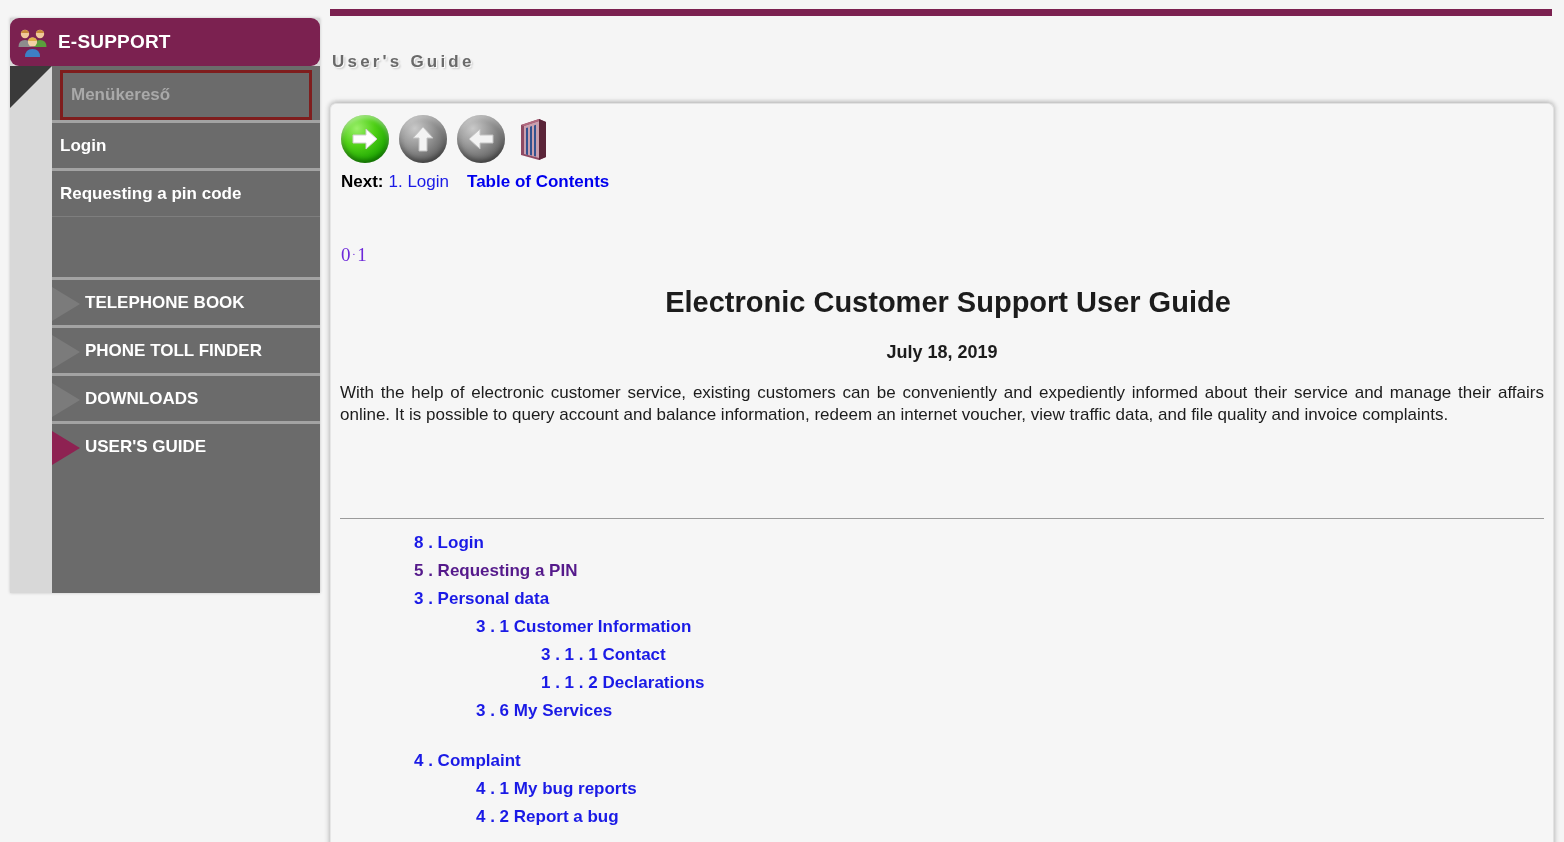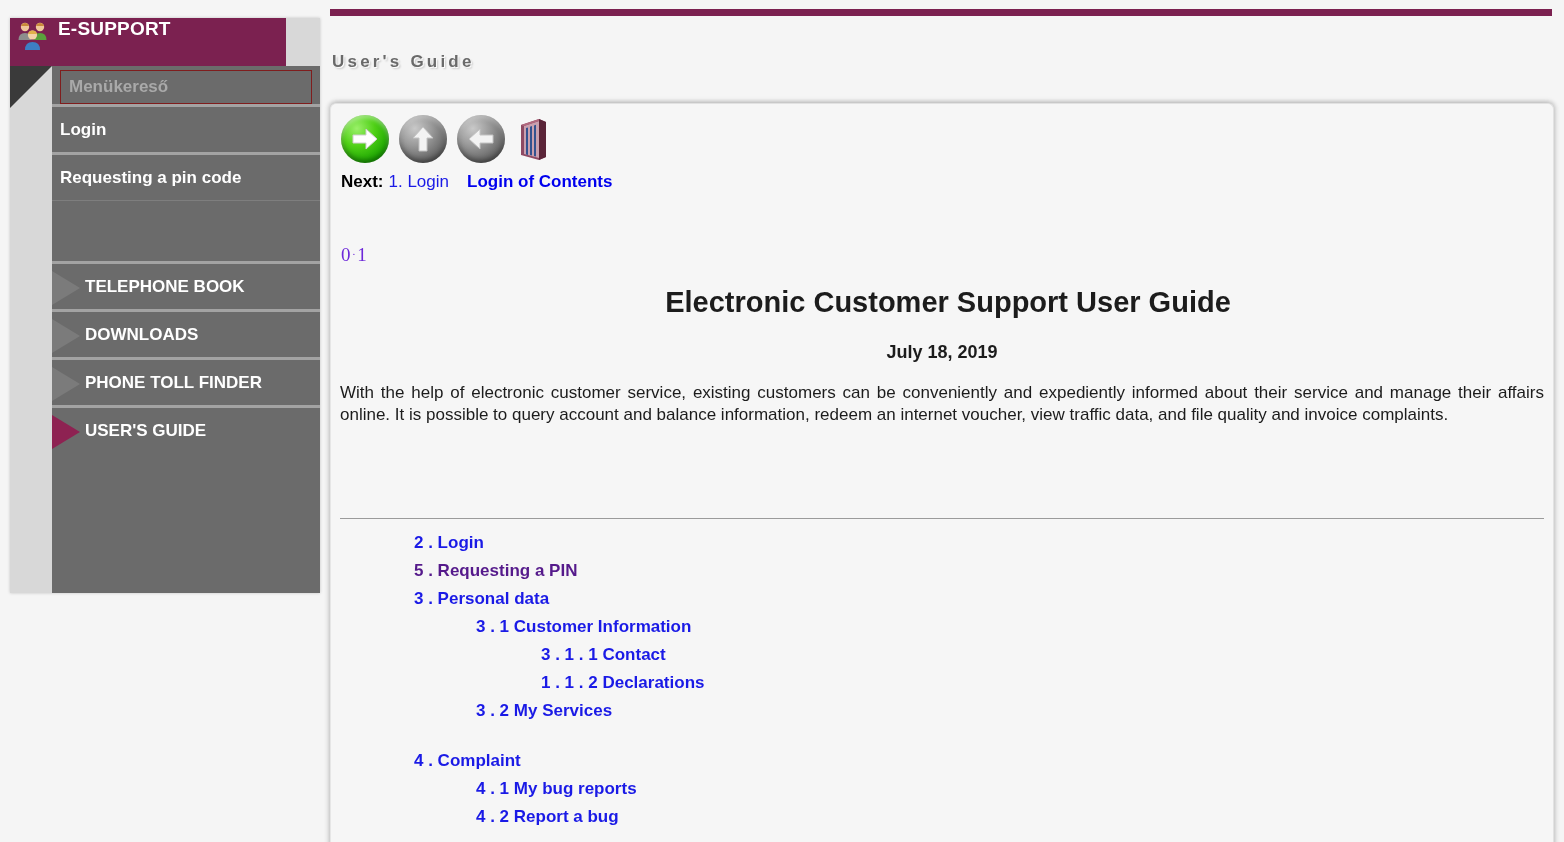--- a/index.html
+++ b/index.html
@@ -22,25 +22,26 @@
     top: 18px;
     width: 310px;
     height: 575px;
     background: #d8d8d8;
     box-shadow: 0 0 3px rgba(0,0,0,0.20);
   }
   #sidebar-header {
     position: absolute;
     left: 0;
     top: 0;
-    width: 276px;
+    width: 310px;
     height: 48px;
     background: #7b2150;
     display: flex;
-    align-items: flex-start;
+    align-items: center;
+    border-radius: 9px;
   }
   #logo-icon {
     width: 34px;
     height: 34px;
     margin-left: 6px;
     margin-right: 8px;
     flex: 0 0 auto;
     position: relative;
   }
   #brand-title {
@@ -63,24 +64,24 @@
     left: 42px;
     top: 48px;
     width: 268px;
     height: 527px;
     background: #6b6b6b;
   }
   #menu-search {
     display: block;
     box-sizing: border-box;
     width: 252px;
-    height: 34px;
+    height: 50px;
     margin: 4px 8px 0 8px;
     background: #6b6b6b;
-    border: 1px solid #7f1d1d;
+    border: 3px solid #7f1d1d;
     color: #a9a9a9;
     font-size: 17px;
     font-weight: bold;
     font-family: "Liberation Sans", sans-serif;
     padding-left: 8px;
     outline: none;
   }
   #menu-search::placeholder { color: #a9a9a9; opacity: 1; }
 
   .menu-item {
@@ -317,25 +318,25 @@
     </div>
 
     <div class="menu-spacer"></div>
 
     <div class="menu-item upper">
       <span class="menu-arrow"></span>
       <span class="label">TELEPHONE BOOK</span>
     </div>
     <div class="menu-item upper">
       <span class="menu-arrow"></span>
-      <span class="label">DOWNLOADS</span>
+      <span class="label">PHONE TOLL FINDER</span>
     </div>
     <div class="menu-item upper">
       <span class="menu-arrow"></span>
-      <span class="label">PHONE TOLL FINDER</span>
+      <span class="label">DOWNLOADS</span>
     </div>
     <div class="menu-item upper active">
       <span class="menu-arrow"></span>
       <span class="label">USER'S GUIDE</span>
     </div>
 
     <div class="menu-spacer tall"></div>
   </div>
 </div>
 
@@ -368,40 +369,40 @@
         <path d="M9 9 L24 4 L24 41 L9 37 Z" fill="#c9a0af"></path>
         <path d="M11 11 L13 10.4 L13 38 L11 37.4 Z" fill="#33528f"></path>
         <path d="M15 9.7 L17 9.1 L17 38.6 L15 38 Z" fill="#33528f"></path>
         <path d="M19 8.4 L21 7.8 L21 39.4 L19 38.9 Z" fill="#33528f"></path>
         <path d="M6 8 L24 2 L24 4 L9 9 Z" fill="#b2697f"></path>
       </svg>
     </span>
   </div>
 
   <div id="nav-links">
-    <span id="nav-next-label">Next:</span><a id="nav-next-link" href="#">1. Login</a><a id="nav-toc-link" href="#">Login of Contents</a>
+    <span id="nav-next-label">Next:</span><a id="nav-next-link" href="#">1. Login</a><a id="nav-toc-link" href="#">Table of Contents</a>
   </div>
 
   <div id="version-line">
     <span>0</span><span class="dot">.</span><span>1</span>
   </div>
 
   <div id="doc-title">Electronic Customer Support User Guide</div>
   <div id="doc-date">July 18, 2019</div>
   <div id="abstract">With the help of electronic customer service, existing customers can be conveniently and expediently informed about their service and manage their affairs online. It is possible to query account and balance information, redeem an internet voucher, view traffic data, and file quality and invoice complaints.</div>
 
   <hr id="toc-rule">
 
   <div id="toc">
-    <a class="toc-entry toc-lvl1" href="#">2 . Login</a>
+    <a class="toc-entry toc-lvl1" href="#">8 . Login</a>
     <a class="toc-entry toc-lvl1 visited" href="#">5 . Requesting a PIN</a>
     <a class="toc-entry toc-lvl1" href="#">3 . Personal data</a>
     <a class="toc-entry toc-lvl2" href="#">3 . 1 Customer Information</a>
     <a class="toc-entry toc-lvl3" href="#">3 . 1 . 1 Contact</a>
     <a class="toc-entry toc-lvl3" href="#">1 . 1 . 2 Declarations</a>
-    <a class="toc-entry toc-lvl2" href="#">3 . 2 My Services</a>
+    <a class="toc-entry toc-lvl2" href="#">3 . 6 My Services</a>
     <div class="toc-gap"></div>
     <a class="toc-entry toc-lvl1" href="#">4 . Complaint</a>
     <a class="toc-entry toc-lvl2" href="#">4 . 1 My bug reports</a>
     <a class="toc-entry toc-lvl2" href="#">4 . 2 Report a bug</a>
   </div>
 
 </div>
 
 </body></html>

